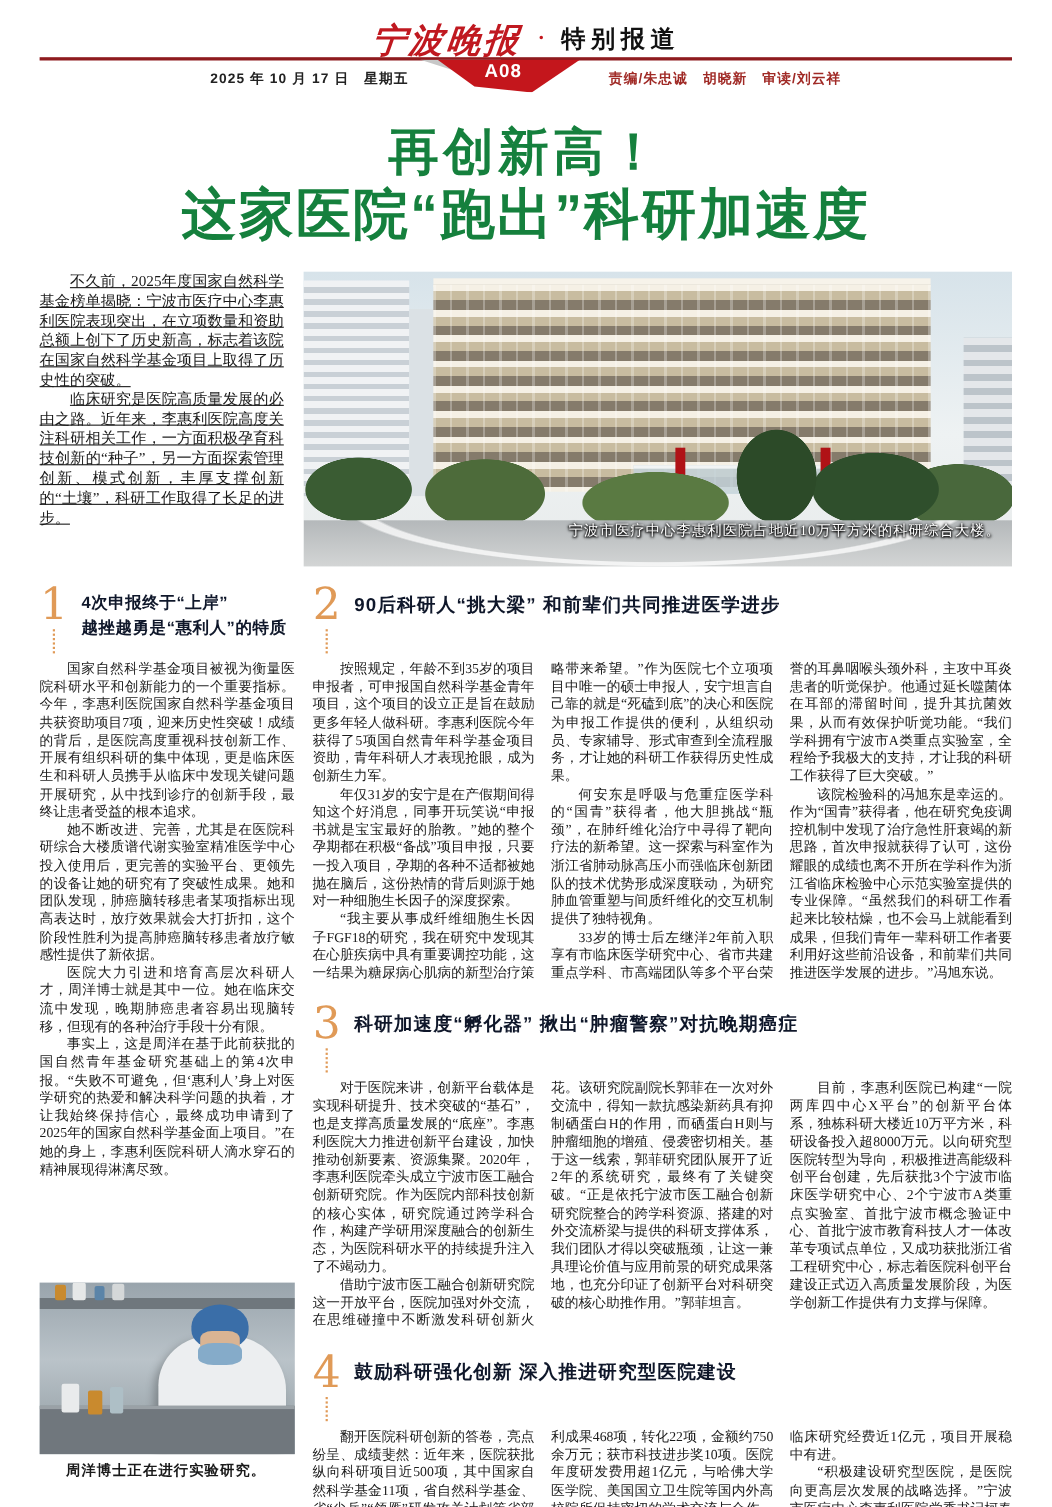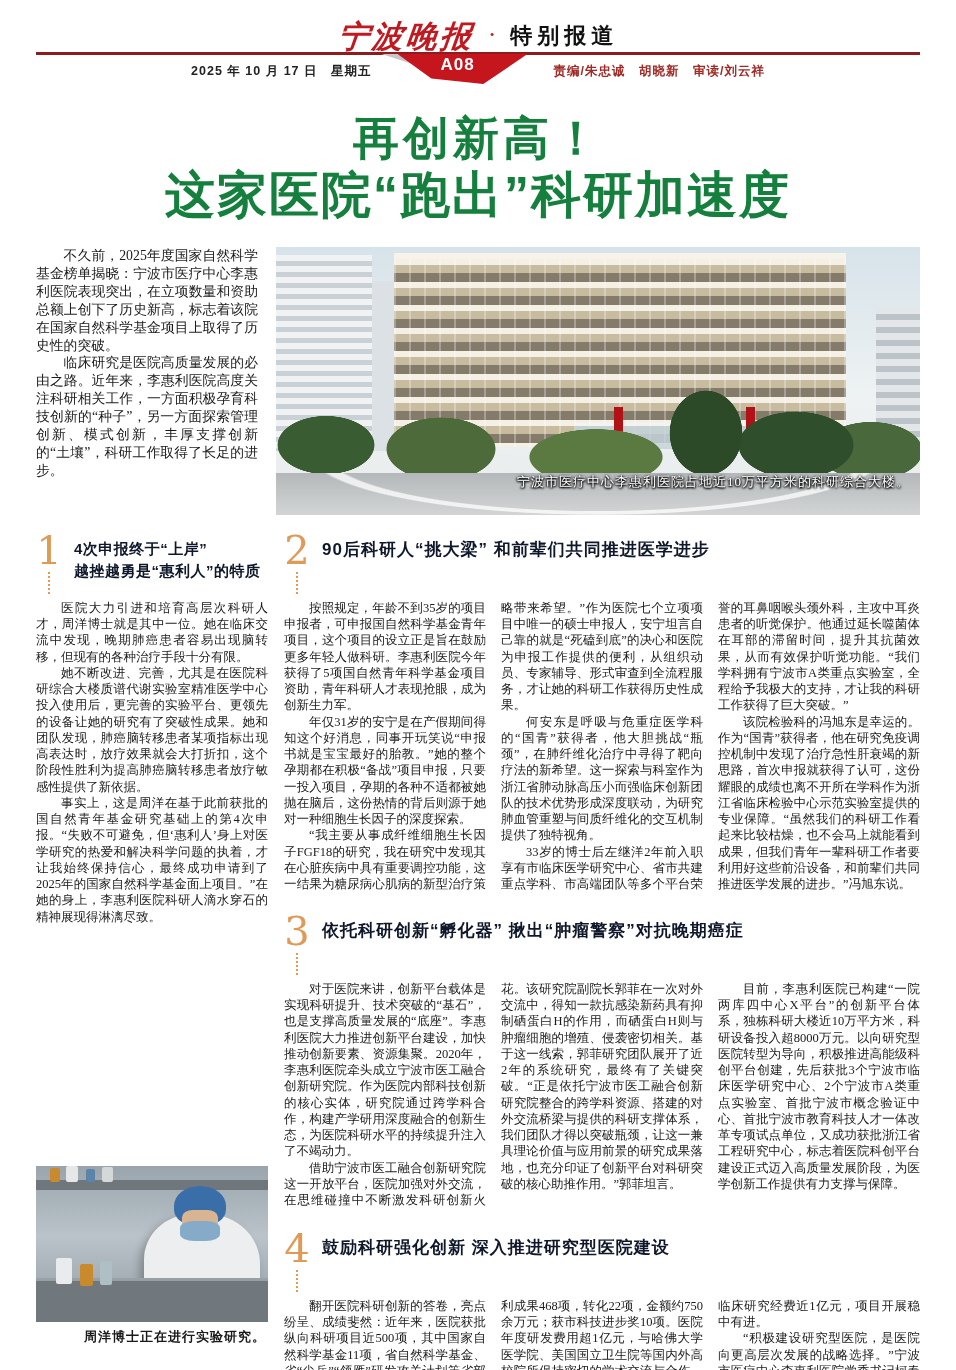--- a/index.html
+++ b/index.html
@@ -27,21 +27,21 @@
     font-weight:bold; font-size:17px; letter-spacing:1px; font-family:"Liberation Sans",sans-serif; }
   .meta-editors { font-size:12.5px; font-weight:bold; color:#a02a26; letter-spacing:1px; padding-top:2px; }
 
   
   .headline { text-align:center; margin-top:26px; color:#15803d;
     font-family:"Liberation Sans","DejaVu Sans",sans-serif; font-weight:bold; }
   .headline .l1 { font-size:46px; letter-spacing:4px; line-height:1.15; }
   .headline .l2 { font-size:50px; letter-spacing:2px; line-height:1.2; }
 
   
-  .intro-row { display:flex; gap:18px; margin-top:22px; }
+  .intro-row { display:flex; gap:18px; margin-top:22px;text-decoration:underline; }
   .intro-text { width:222px; font-size:13.8px; line-height:1.3; text-align:justify; }
   .intro-text p { text-indent:2em; margin:0; }
   .photo { flex:1; height:268px; position:relative; overflow:hidden; background:linear-gradient(#d7e3ea,#eef2f3 55%,#e8ebeb); }
   .ph-tower-l { position:absolute; left:0; top:8px; width:96px; height:196px;
     background:repeating-linear-gradient(to bottom,#f0f2f4 0 6px,#c9d0d6 6px 11px); }
   .ph-tower-l2 { position:absolute; left:96px; top:34px; width:52px; height:170px; background:#dbe1e5; }
   .ph-main { position:absolute; left:118px; top:12px; width:452px; height:188px;
     background:
       repeating-linear-gradient(to right, rgba(255,255,255,.28) 0 2px, rgba(0,0,0,0) 2px 15px),
       repeating-linear-gradient(to bottom, #f5f0e5 0 6px, #c8bca0 6px 14px, #857b6b 14px 23px); }
@@ -94,21 +94,21 @@
     background:linear-gradient(#99a4ac,#bac3c9 45%,#8e999f); }
   .lab-shelf { position:absolute; left:0; top:14px; width:100%; height:10px; background:#6f777d; }
   .lab-bottle { position:absolute; border-radius:2px; }
   .lab-coat { position:absolute; left:108px; top:48px; width:116px; height:108px; background:#eceef0;
     border-radius:42% 46% 8% 8%; box-shadow:-4px 4px 8px rgba(0,0,0,.25); }
   .lab-cap { position:absolute; left:138px; top:20px; width:52px; height:40px; background:#3a6ea8;
     border-radius:50% 50% 42% 42%; }
   .lab-face { position:absolute; left:146px; top:44px; width:36px; height:24px; background:#d9b493; border-radius:30%; }
   .lab-mask { position:absolute; left:144px; top:55px; width:40px; height:20px; background:#85abc9; border-radius:35%; }
   .lab-bench { position:absolute; left:0; bottom:0; width:100%; height:44px; background:#70777d; border-top:3px solid #9aa1a6; }
-  .lab-caption { width:232px; text-align:right; font-size:13px; font-weight:bold; letter-spacing:1px;
+  .lab-caption { width:232px; text-align:center; font-size:13px; font-weight:bold; letter-spacing:1px;
     padding:6px 2px 0 0; }
 </style>
 </head>
 <body>
 
 <div class="page">
 
   <div class="masthead-row">
     <span class="masthead">宁波晚报</span>
     <span class="masthead-dot">·</span>
@@ -159,22 +159,23 @@
         <div class="numwrap">
           <div class="sec-num">1</div>
           <div class="sec-dots"></div>
         </div>
         <div class="sec-title double">
           <div>4次申报终于“上岸”</div>
           <div>越挫越勇是“惠利人”的特质</div>
         </div>
       </div>
       <div class="sec-body body-1col" id="sec1-body">
+          <p>国家自然科学基金项目被视为衡量医院科研水平和创新能力的一个重要指标。今年，李惠利医院国家自然科学基金项目共获资助项目7项，迎来历史性突破！成绩的背后，是医院高度重视科技创新工作、开展有组织科研的集中体现，更是临床医生和科研人员携手从临床中发现关键问题开展研究，从中找到诊疗的创新手段，最终让患者受益的根本追求。</p>
+          <p>她不断改进、完善，尤其是在医院科研综合大楼质谱代谢实验室精准医学中心投入使用后，更完善的实验平台、更领先的设备让她的研究有了突破性成果。她和团队发现，肺癌脑转移患者某项指标出现高表达时，放疗效果就会大打折扣，这个阶段性胜利为提高肺癌脑转移患者放疗敏感性提供了新依据。</p>
           <p>医院大力引进和培育高层次科研人才，周洋博士就是其中一位。她在临床交流中发现，晚期肺癌患者容易出现脑转移，但现有的各种治疗手段十分有限。</p>
-          <p>她不断改进、完善，尤其是在医院科研综合大楼质谱代谢实验室精准医学中心投入使用后，更完善的实验平台、更领先的设备让她的研究有了突破性成果。她和团队发现，肺癌脑转移患者某项指标出现高表达时，放疗效果就会大打折扣，这个阶段性胜利为提高肺癌脑转移患者放疗敏感性提供了新依据。</p>
           <p>事实上，这是周洋在基于此前获批的国自然青年基金研究基础上的第4次申报。“失败不可避免，但‘惠利人’身上对医学研究的热爱和解决科学问题的执着，才让我始终保持信心，最终成功申请到了2025年的国家自然科学基金面上项目。”在她的身上，李惠利医院科研人滴水穿石的精神展现得淋漓尽致。</p>
         </div>
 
       <div class="labphoto">
         <div class="lab-shelf"></div>
         <span class="lab-bottle" style="left:14px;top:2px;width:10px;height:14px;background:#c98a2e"></span>
         <span class="lab-bottle" style="left:30px;top:0;width:12px;height:16px;background:#e6e8e8"></span>
         <span class="lab-bottle" style="left:50px;top:3px;width:9px;height:13px;background:#5b84a8"></span>
         <span class="lab-bottle" style="left:66px;top:1px;width:11px;height:15px;background:#d5d8d9"></span>
         <div class="lab-coat"></div>
@@ -208,21 +209,21 @@
             <p>该院检验科的冯旭东是幸运的。作为“国青”获得者，他在研究免疫调控机制中发现了治疗急性肝衰竭的新思路，首次申报就获得了认可，这份耀眼的成绩也离不开所在学科作为浙江省临床检验中心示范实验室提供的专业保障。“虽然我们的科研工作看起来比较枯燥，也不会马上就能看到成果，但我们青年一辈科研工作者要利用好这些前沿设备，和前辈们共同推进医学发展的进步。”冯旭东说。</p>
           </div>
       </div>
 
       <div class="sec-block">
         <div class="sec-head">
           <div class="numwrap">
             <div class="sec-num">3</div>
             <div class="sec-dots"></div>
           </div>
-          <div class="sec-title single">依托科研创新“孵化器” 揪出“肿瘤警察”对抗晚期癌症</div>
+          <div class="sec-title single">科研加速度“孵化器” 揪出“肿瘤警察”对抗晚期癌症</div>
         </div>
         <div class="sec-body body-3col" id="sec3-body">
             <p>对于医院来讲，创新平台载体是实现科研提升、技术突破的“基石”，也是支撑高质量发展的“底座”。李惠利医院大力推进创新平台建设，加快推动创新要素、资源集聚。2020年，李惠利医院牵头成立宁波市医工融合创新研究院。作为医院内部科技创新的核心实体，研究院通过跨学科合作，构建产学研用深度融合的创新生态，为医院科研水平的持续提升注入了不竭动力。</p>
             <p>借助宁波市医工融合创新研究院这一开放平台，医院加强对外交流，在思维碰撞中不断激发科研创新火花。该研究院副院长郭菲在一次对外交流中，得知一款抗感染新药具有抑制硒蛋白H的作用，而硒蛋白H则与肿瘤细胞的增殖、侵袭密切相关。基于这一线索，郭菲研究团队展开了近2年的系统研究，最终有了关键突破。“正是依托宁波市医工融合创新研究院整合的跨学科资源、搭建的对外交流桥梁与提供的科研支撑体系，我们团队才得以突破瓶颈，让这一兼具理论价值与应用前景的研究成果落地，也充分印证了创新平台对科研突破的核心助推作用。”郭菲坦言。</p>
             <p>目前，李惠利医院已构建“一院两库四中心X平台”的创新平台体系，独栋科研大楼近10万平方米，科研设备投入超8000万元。以向研究型医院转型为导向，积极推进高能级科创平台创建，先后获批3个宁波市临床医学研究中心、2个宁波市A类重点实验室、首批宁波市概念验证中心、首批宁波市教育科技人才一体改革专项试点单位，又成功获批浙江省工程研究中心，标志着医院科创平台建设正式迈入高质量发展阶段，为医学创新工作提供有力支撑与保障。</p>
           </div>
       </div>
 
       <div class="sec-block">
         <div class="sec-head">

